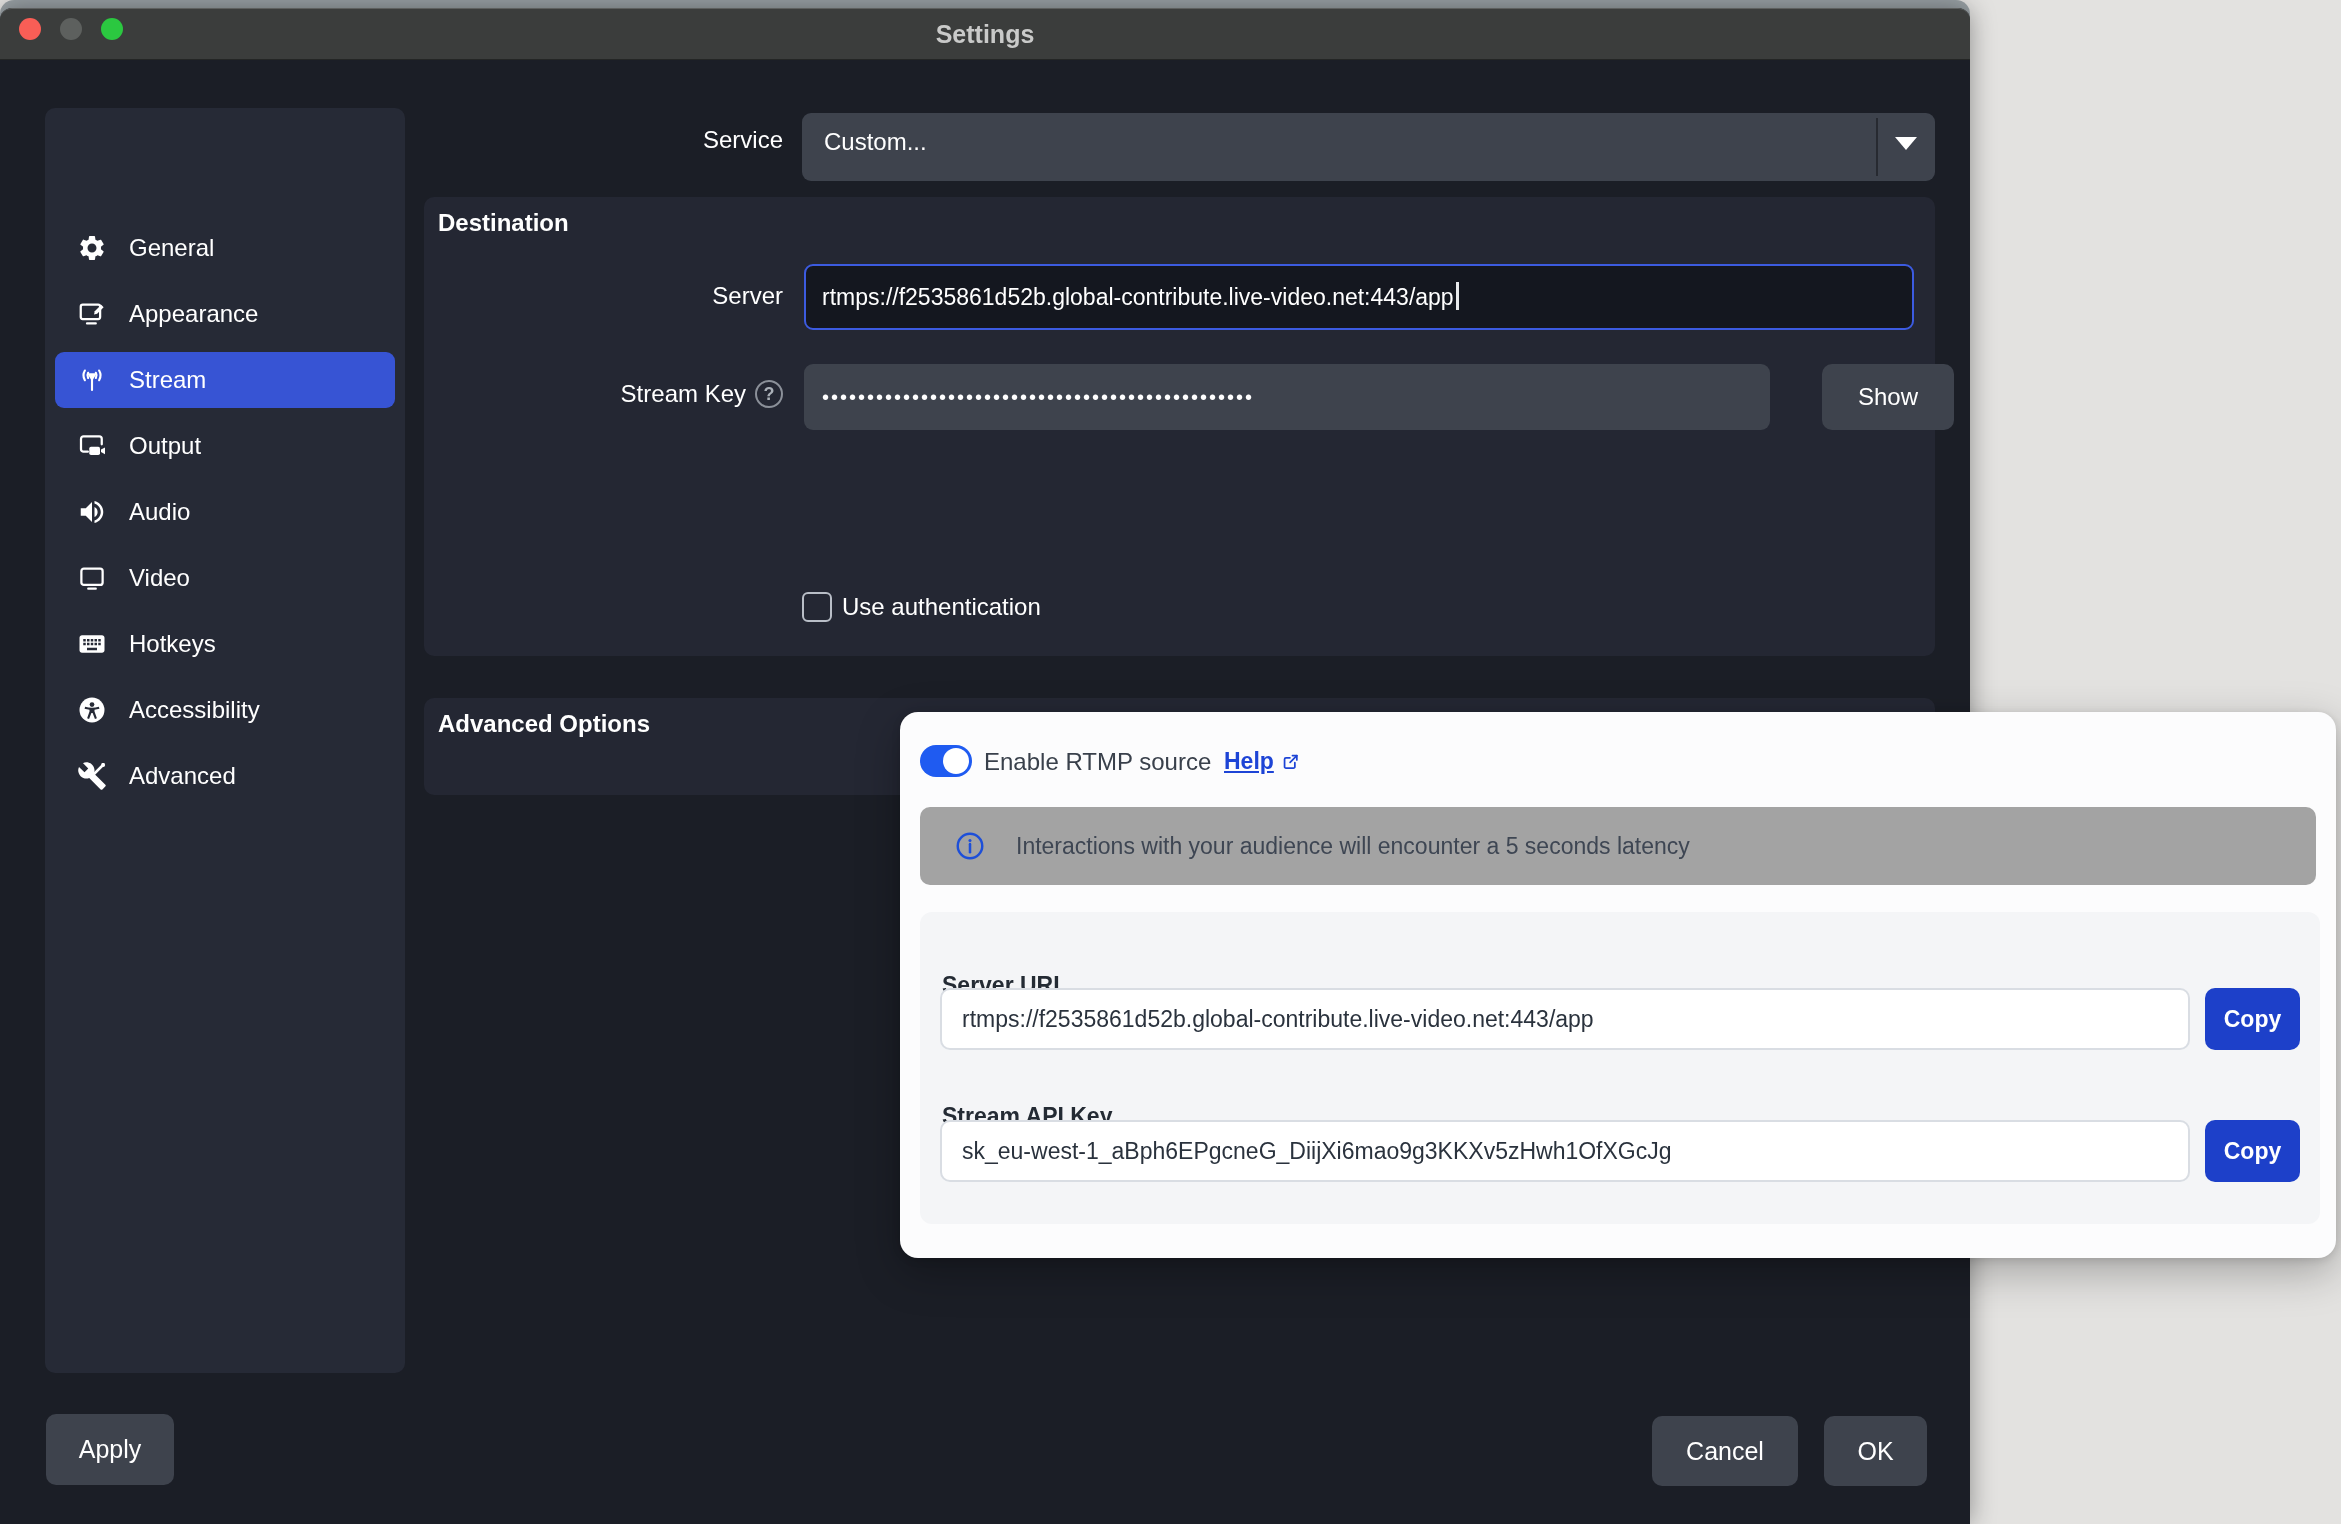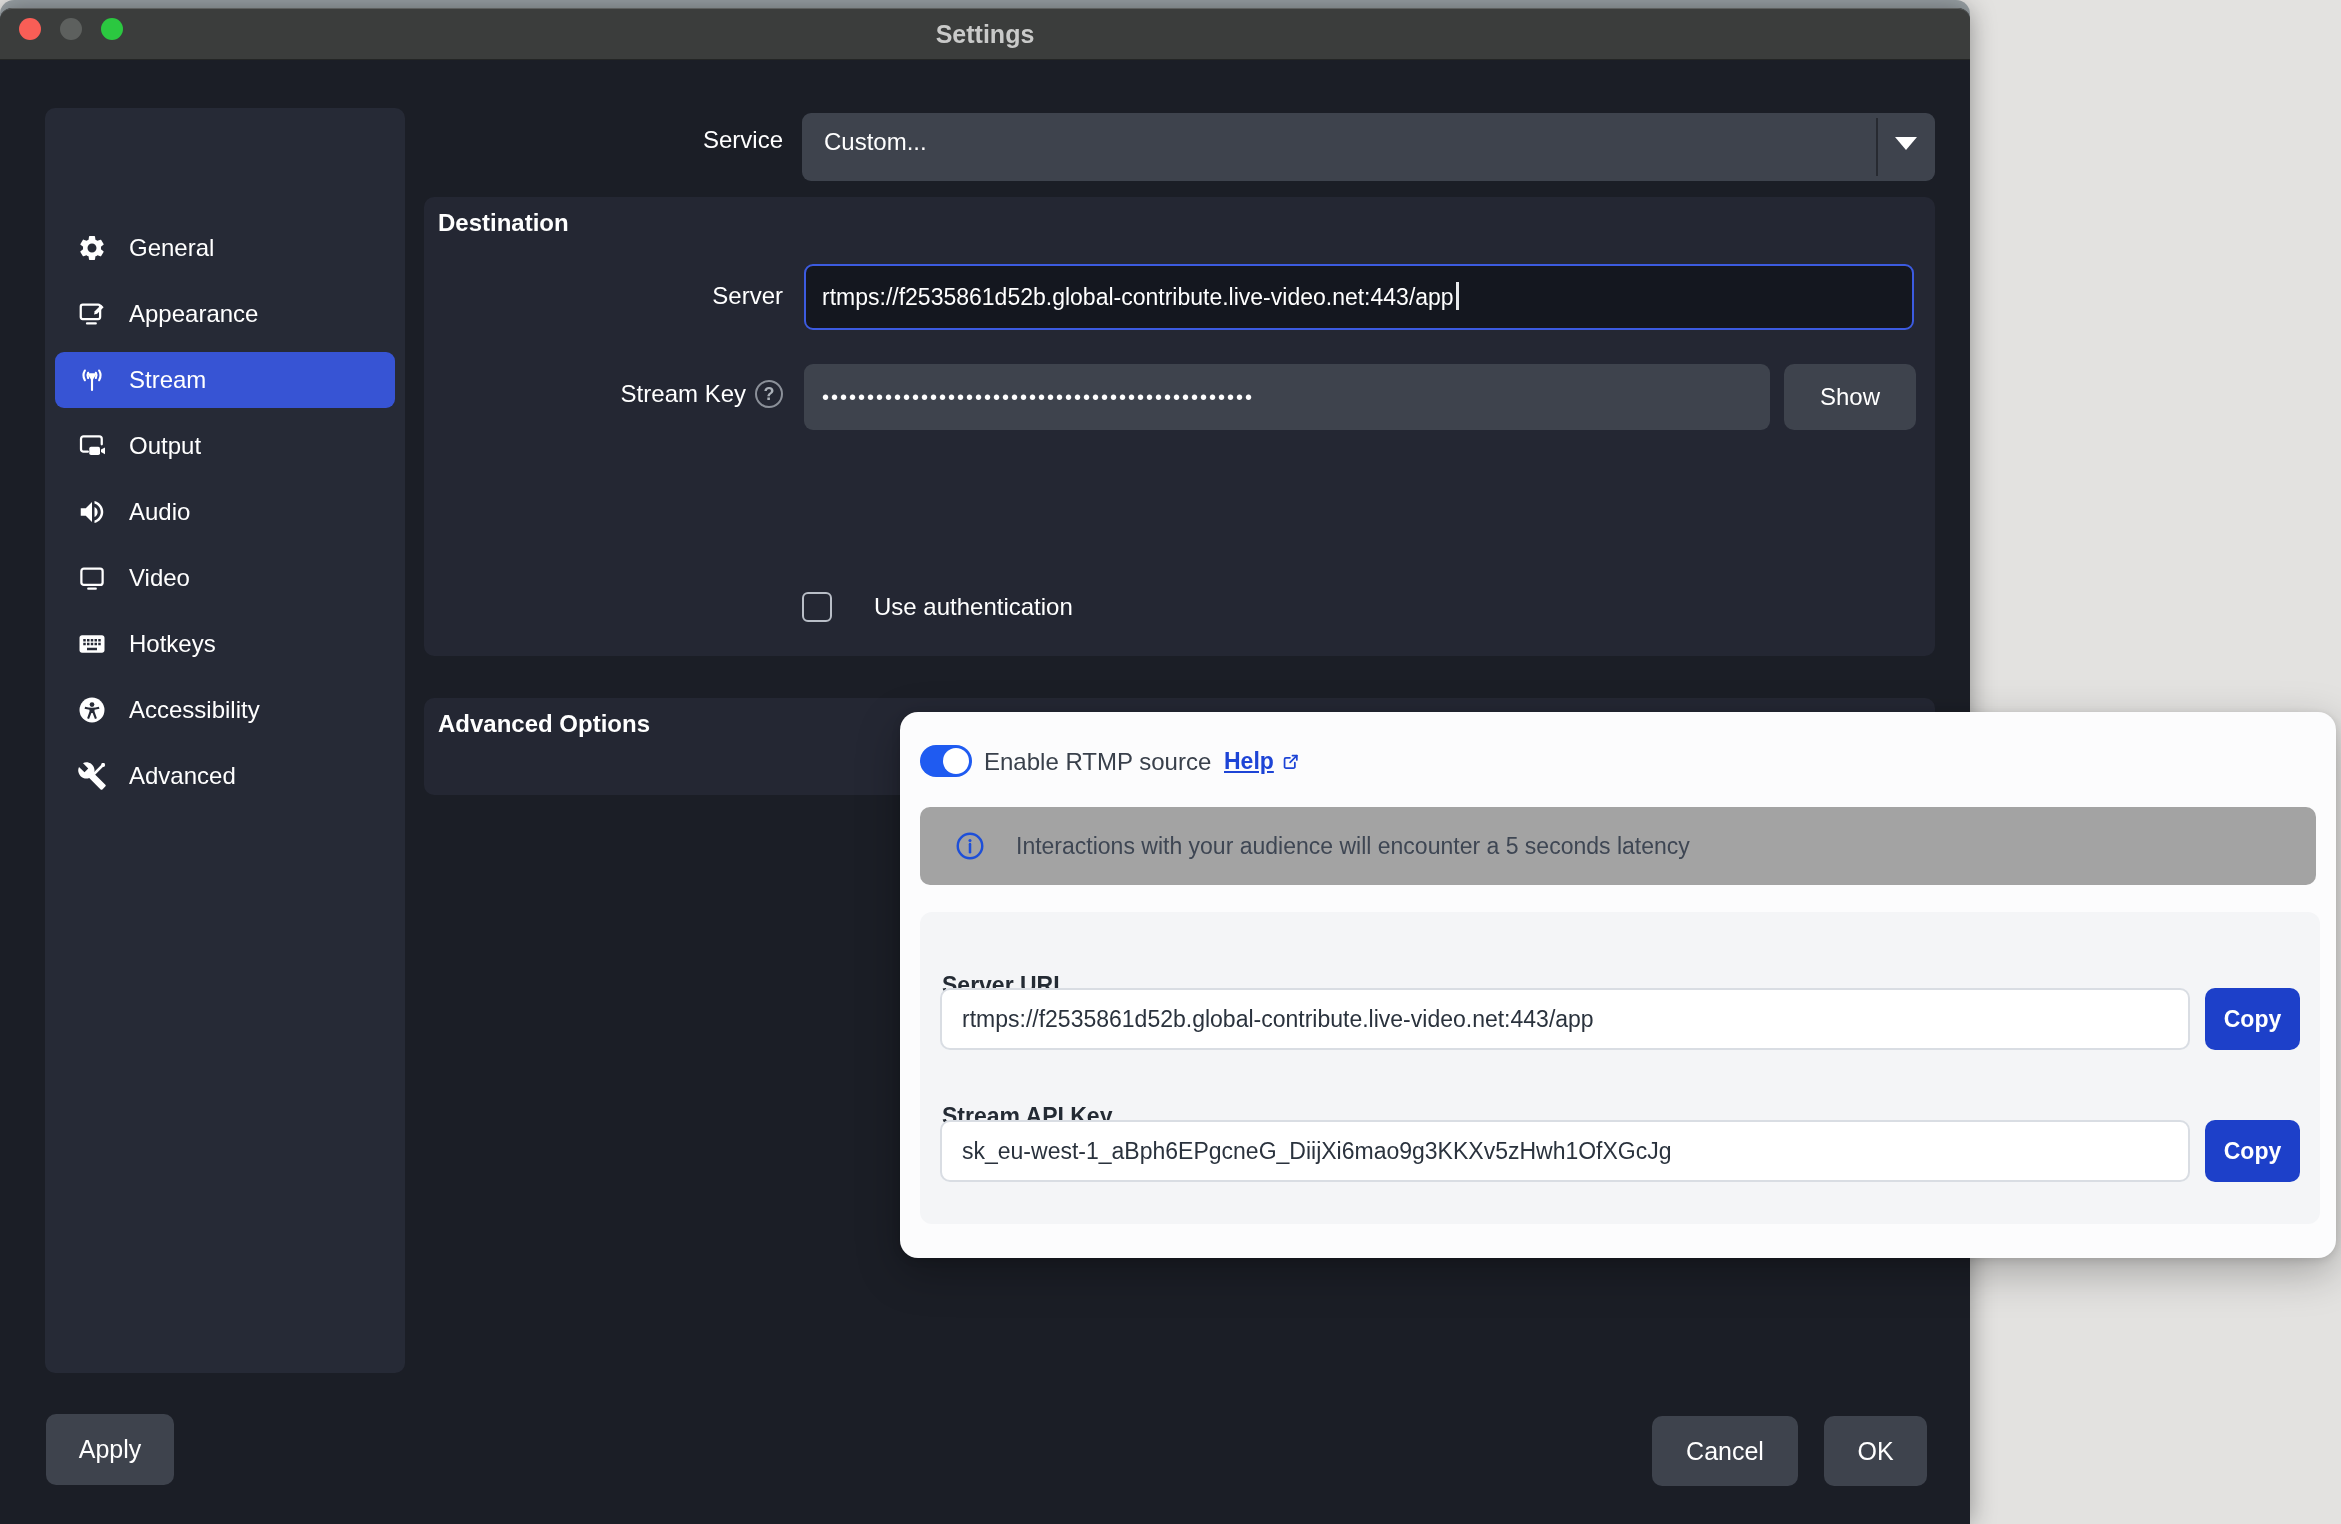--- a/index.html
+++ b/index.html
@@ -74,29 +74,29 @@
     background:#14171f;border:2px solid #3c5be0;border-radius:9px;
     color:#fff;font-size:23px;line-height:62px;padding:0 16px;white-space:nowrap;overflow:hidden;
   }
   .caret{display:inline-block;width:3px;height:28px;background:#e8eaec;vertical-align:-5px;margin-left:2px;}
 
   #streamkey-input{
     position:absolute;left:380px;top:167px;width:966px;height:66px;box-sizing:border-box;
     background:#3e434d;border-radius:9px;color:#fff;
     font-size:20px;letter-spacing:2px;line-height:66px;padding:0 18px;white-space:nowrap;overflow:hidden;
   }
-  #show-button{position:absolute;left:1360px;top:167px;width:132px;height:66px;}
+  #show-button{position:absolute;left:1398px;top:167px;width:132px;height:66px;}
 
   .help-circle{
     display:inline-flex;align-items:center;justify-content:center;
     width:28px;height:28px;border:2px solid #8b9099;border-radius:50%;
     color:#aab0b8;font-size:18px;font-weight:700;box-sizing:border-box;
   }
 
-  #auth-row{position:absolute;left:378px;top:395px;display:flex;align-items:center;gap:32px;}
+  #auth-row{position:absolute;left:378px;top:395px;display:flex;align-items:center;}
   #auth-checkbox{width:30px;height:30px;border:2px solid #b9bec7;border-radius:6px;box-sizing:border-box;background:transparent;}
   #auth-label{margin-left:10px;color:#fff;font-size:24px;}
 
   
   #apply-button{left:46px;top:1406px;width:128px;height:71px;font-size:25px;}
   #cancel-button{left:1652px;top:1408px;width:146px;height:70px;font-size:25px;}
   #ok-button{left:1824px;top:1408px;width:103px;height:70px;font-size:25px;}
 
   
   #rtmp-popup{

